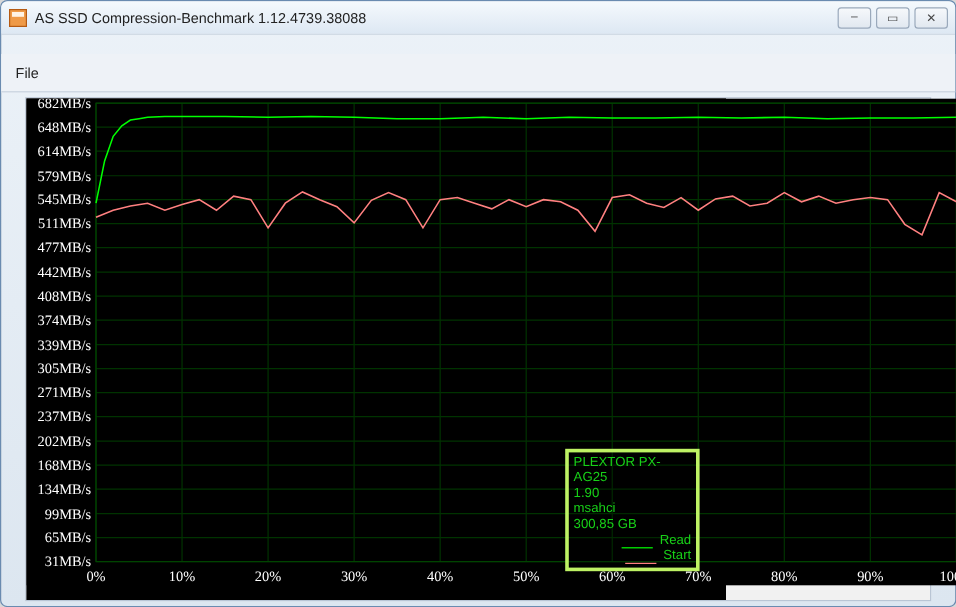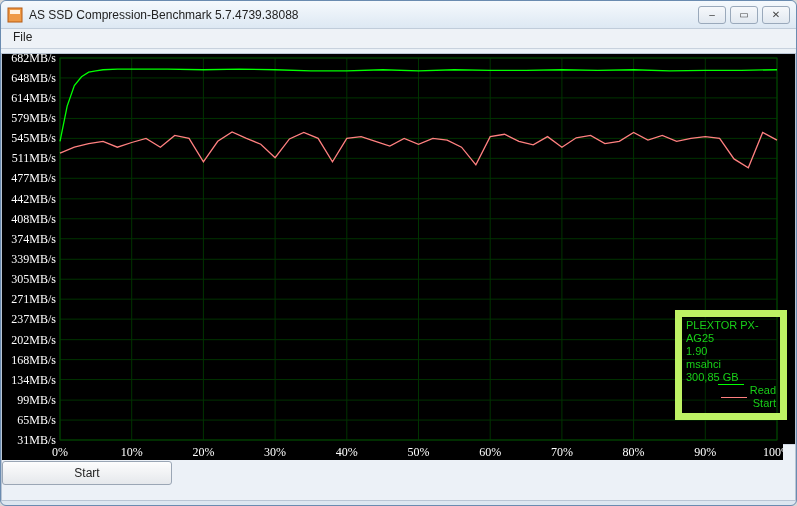--- a/index.html
+++ b/index.html
@@ -37,59 +37,61 @@
   .win-btn {
     width: 28px; height: 18px;
     border: 1px solid #9aa9bb;
     border-radius: 3px;
     background: linear-gradient(#f6f8fb, #e1e8f0);
     display: flex; align-items: center; justify-content: center;
     font-size: 10px; color: #444;
     cursor: pointer;
   }
   .menubar {
-    height: 20px;
+    height: 32px;
     padding: 0 6px;
     display: flex;
+    align-items: center;
     background: #eef2f7;
     border-bottom: 1px solid #c8d2de;
     font-size: 12px;
     color: #222;
+    margin-top: 16px;
   }
   .menu-item { padding: 1px 6px; cursor: pointer; }
   .content {
     flex: 1;
-    margin: 4px 0;
+    margin: 4px 20px;
     background: #f1f1f1;
     border: 1px solid #b9c5d4;
     display: flex;
-    flex-direction: column;
+    flex-direction: row;
   }
   .chart-wrap {
     flex: 1;
     position: relative;
     background: #000;
   }
   .chart-canvas {
     position: absolute; inset: 0;
   }
   .info-box {
     position: absolute;
-    right: 8px;
+    right: 22px;
     bottom: 24px;
     width: 112px;
-    border: 7px solid #bef264;
+    border: 3px solid #bef264;
     color: #18d018;
     font-size: 11px;
     line-height: 13px;
     padding: 2px 4px 3px 4px;
     background: rgba(0,0,0,0.2);
     text-align: left;
   }
-  .info-box .legend-row { display: flex; align-items: flex-start; justify-content: flex-end; gap: 6px; }
+  .info-box .legend-row { display: flex; align-items: flex-end; justify-content: flex-end; gap: 6px; }
   .legend-line { width: 26px; height: 0; border-top: 1px solid; }
   .btnbar {
     height: 56px;
     display: flex;
     align-items: center;
     justify-content: flex-start;
     background: #ecf1f7;
     border-top: 1px solid #cfd7e2;
   }
   .btn {
@@ -108,21 +110,21 @@
 <body>
 
 <div class="window">
   <div class="titlebar">
     <span class="app-icon">
       <svg width="16" height="16">
           <rect x="1" y="1" width="14" height="14" fill="#ef9a47" stroke="#b55a12"></rect>
           <rect x="3" y="3" width="10" height="4" fill="#fff3e4"></rect>
         </svg>
     </span>
-    <span class="title">AS SSD Compression-Benchmark 5.7.4739.38088</span>
+    <span class="title">AS SSD Compression-Benchmark 1.12.4739.38088</span>
     <div class="win-btns">
       <div class="win-btn">–</div>
       <div class="win-btn">▭</div>
       <div class="win-btn">✕</div>
     </div>
   </div>
   <div class="menubar">
     <span class="menu-item">File</span>
   </div>
   <div class="content">

